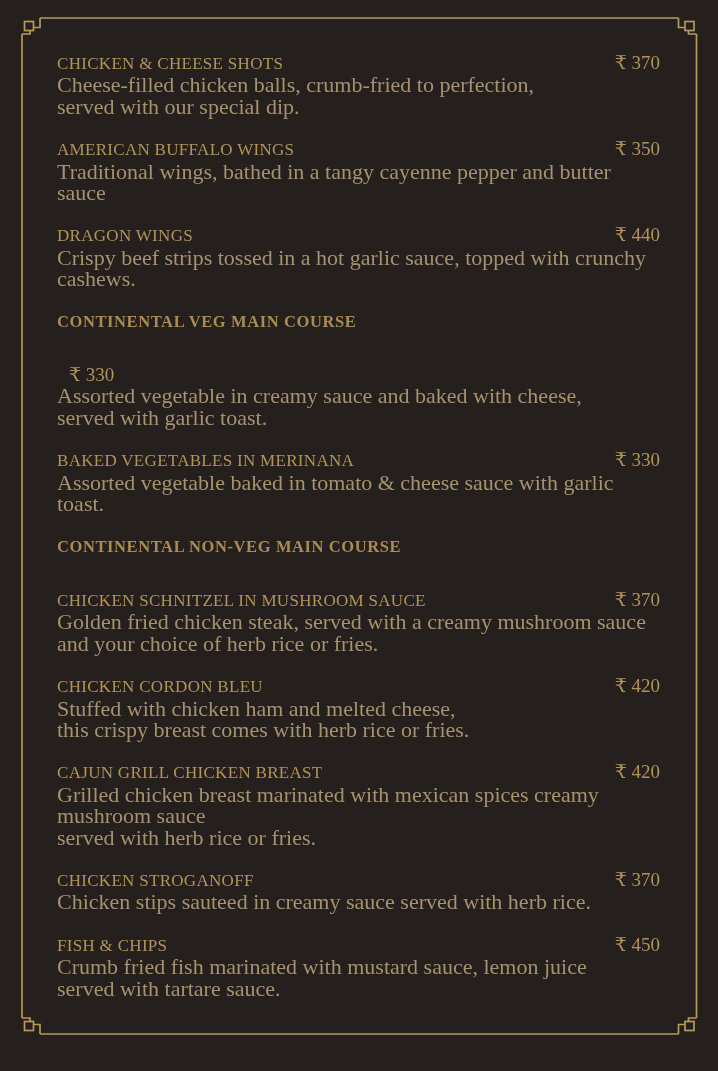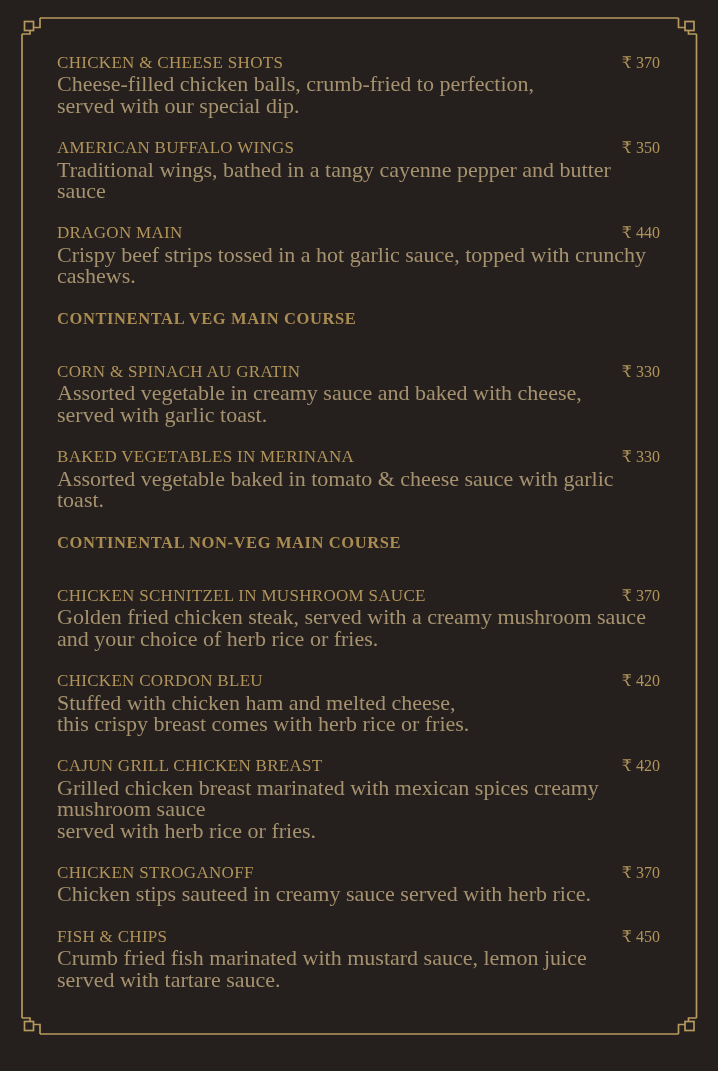--- a/index.html
+++ b/index.html
@@ -27,21 +27,21 @@
   }
   .item{margin-bottom:21px;}
   .item-row{
     display:flex;justify-content:space-between;align-items:baseline;
     line-height:21.4px;
   }
   .item-name{
     font-size:17px;color:var(--gold);letter-spacing:0.3px;
   }
   .item-price{
-    font-size:16px;color:var(--gold);white-space:nowrap;padding-left:12px;
+    font-size:19px;color:var(--gold);white-space:nowrap;padding-left:12px;
     font-family:"Liberation Serif","DejaVu Serif","DejaVu Sans",serif;
   }
   .desc-line{
     font-size:22px;line-height:21.4px;color:var(--desc);
   }
   .section-header{
     font-weight:bold;font-size:16.5px;line-height:21.4px;
     letter-spacing:0.6px;color:var(--header);
     margin:15px 0 32px 0;
   }
@@ -88,29 +88,28 @@
     </div>
     <div class="item">
       <div class="item-row">
         <span class="item-name">AMERICAN BUFFALO WINGS</span>
         <span class="item-price">₹ 350</span>
       </div>
       <div class="desc-line">Traditional wings, bathed in a tangy cayenne pepper and butter sauce</div>
     </div>
     <div class="item">
       <div class="item-row">
-        <span class="item-name">DRAGON MAIN</span>
+        <span class="item-name">DRAGON WINGS</span>
         <span class="item-price">₹ 440</span>
       </div>
       <div class="desc-line">Crispy beef strips tossed in a hot garlic sauce, topped with crunchy cashews.</div>
     </div>
     <div class="section-header">CONTINENTAL VEG MAIN COURSE</div>
     <div class="item">
       <div class="item-row">
-        <span class="item-name">CORN &amp; SPINACH AU GRATIN</span>
         <span class="item-price">₹ 330</span>
       </div>
       <div class="desc-line">Assorted vegetable in creamy sauce and baked with cheese,</div>
       <div class="desc-line">served with garlic toast.</div>
     </div>
     <div class="item">
       <div class="item-row">
         <span class="item-name">BAKED VEGETABLES IN MERINANA</span>
         <span class="item-price">₹ 330</span>
       </div>

